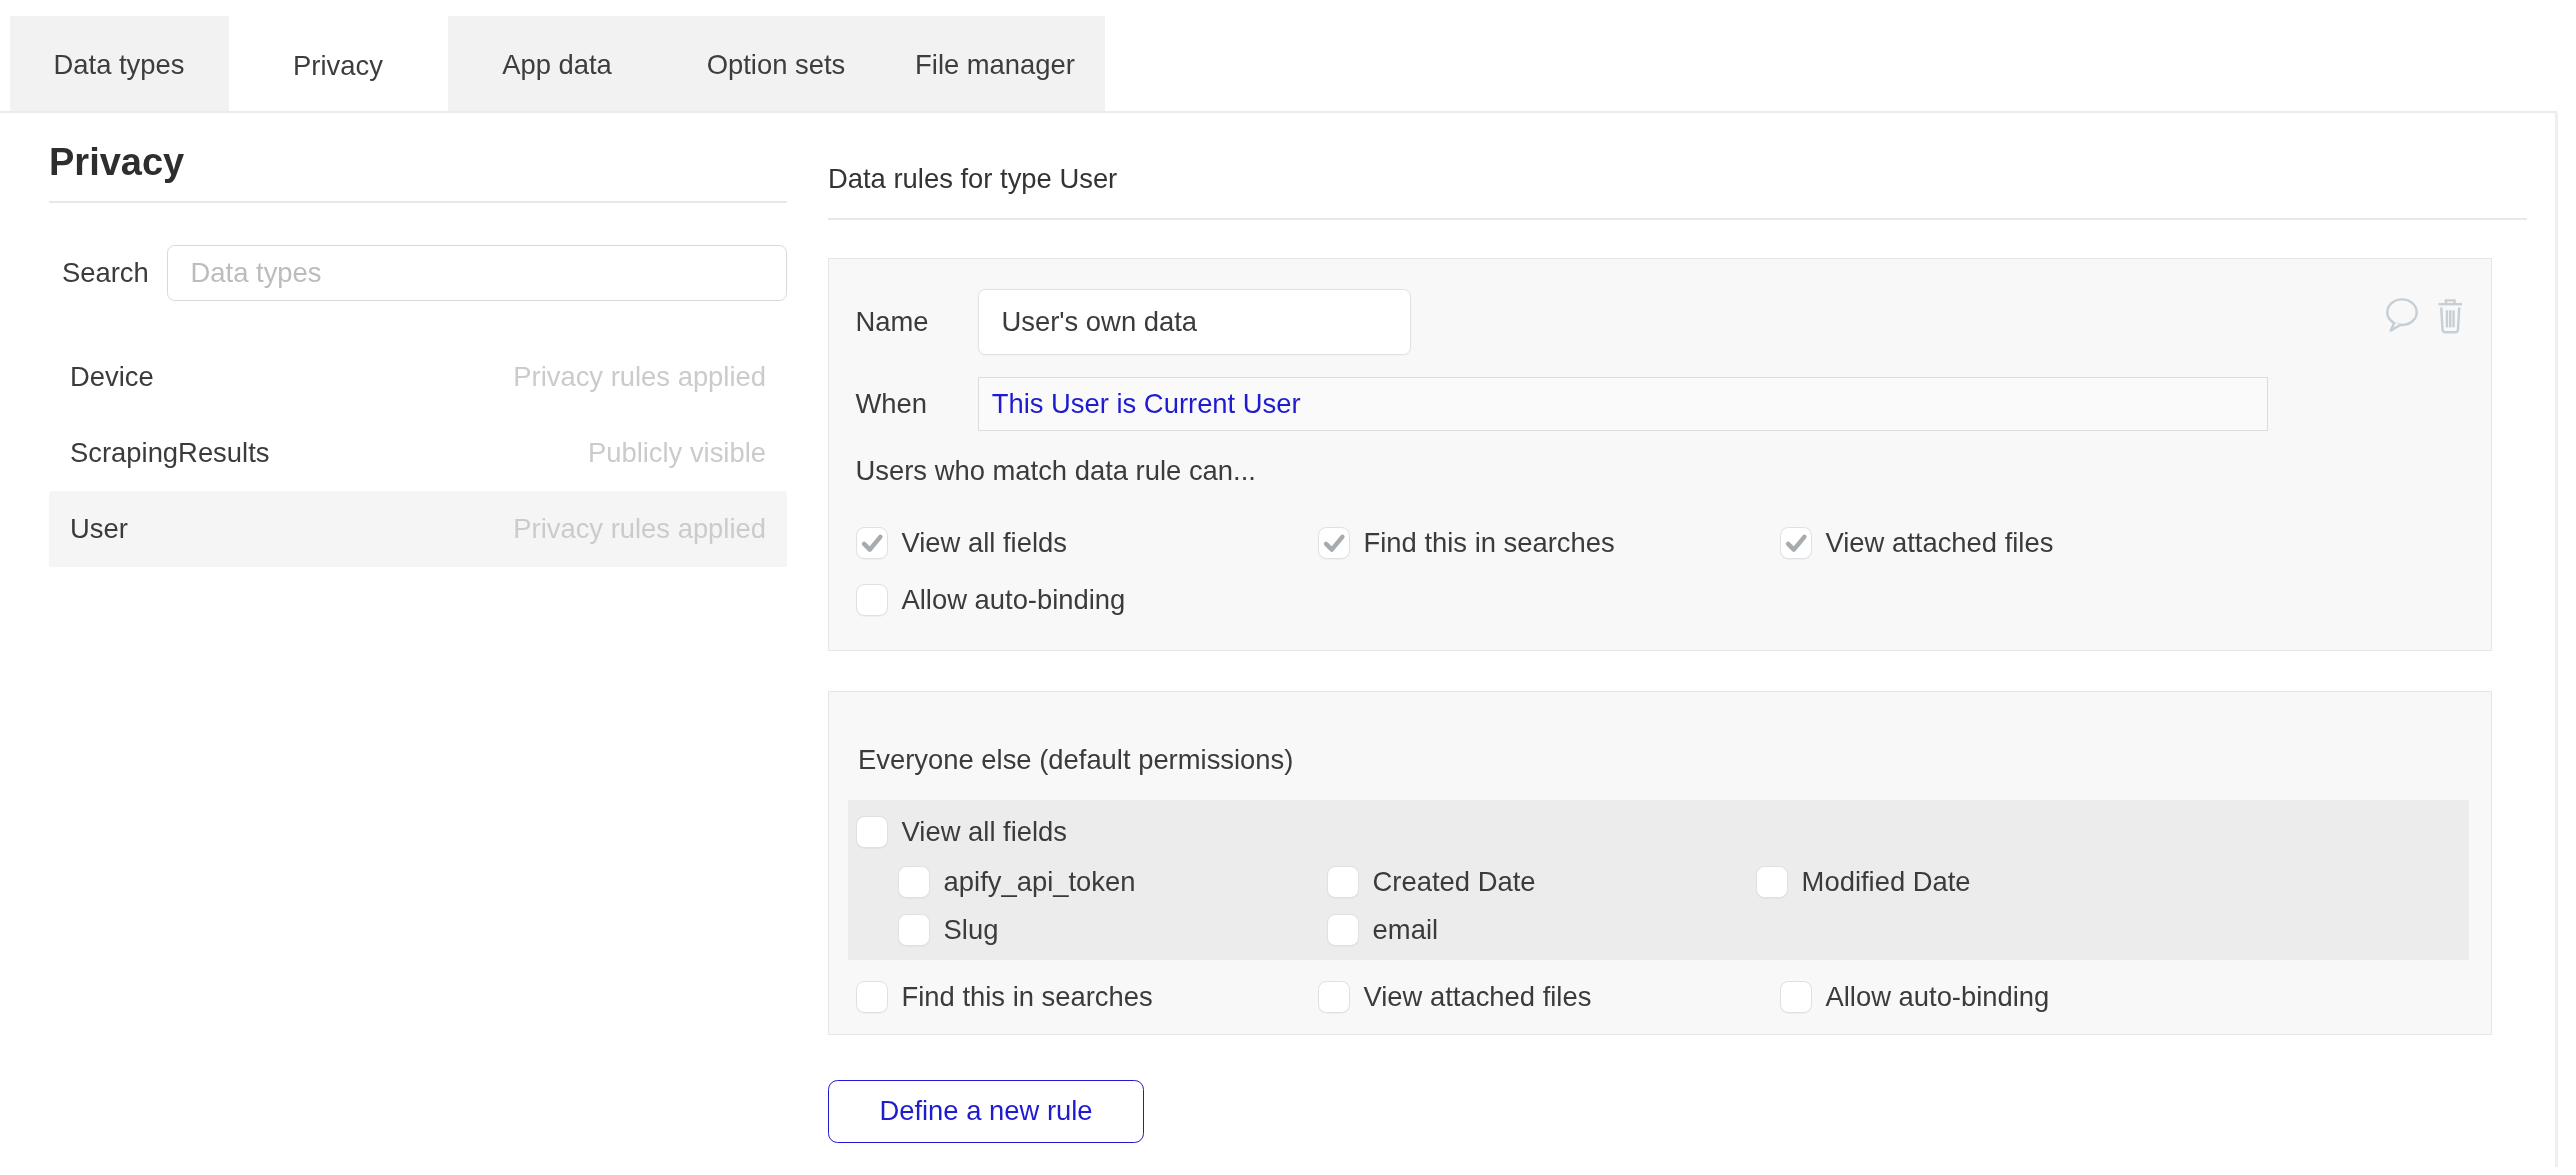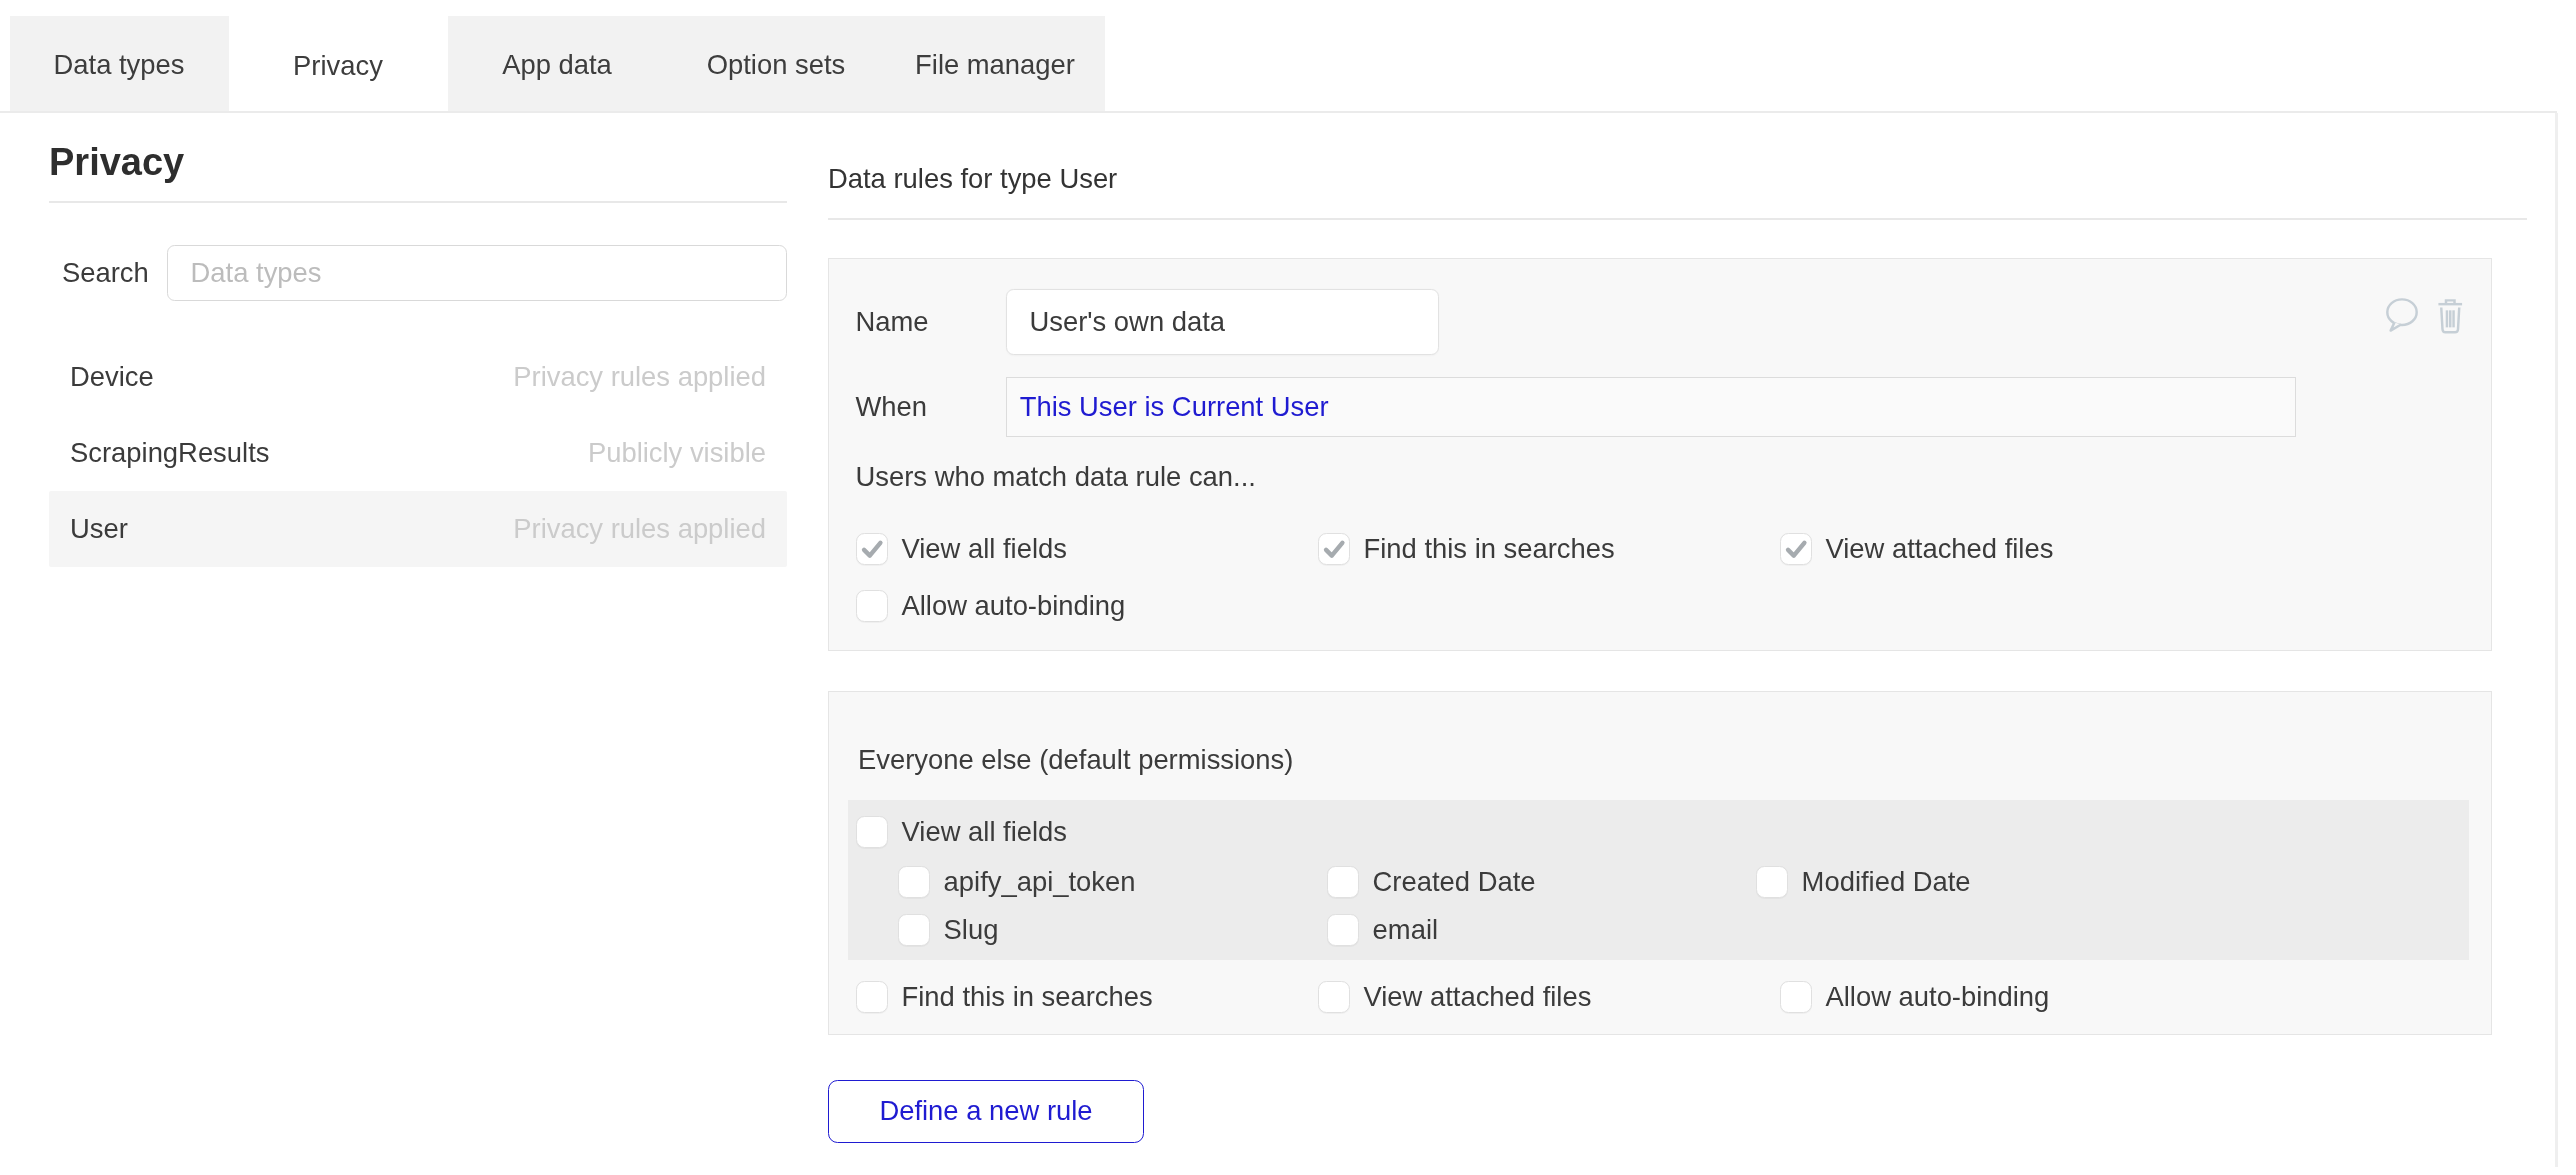--- a/index.html
+++ b/index.html
@@ -39,30 +39,30 @@
   .type-status { color:#cbcbcb; }
 
   
   .main { position:absolute; left:828px; top:163px; width:1699px; }
   .main h2 { margin:0; font-size:27.4px; line-height:32px; font-weight:normal; color:#333; }
   .main-divider { margin-top:23px; height:1.9px; background:#e8e8e8; width:1699px; }
 
   .card { width:1664px; background:#f8f8f8; border:1.9px solid #e5e5e5; position:relative; }
   .card.rule { margin-top:38px; height:393px; padding:30px 26.5px 0 26.5px; }
 
-  .row-name, .row-when { display:flex; align-items:center;gap:28px; }
+  .row-name, .row-when { display:flex; align-items:center; }
   .field-label { width:122px; color:#3b3b3b; }
   .text-input {
     width:433px; height:66px; border:1.9px solid #e2e2e2; border-radius:7.6px; background:#fff;
     font-family:"Liberation Sans",sans-serif; font-size:27.4px; color:#3b3b3b; padding:0 23px; outline:none;
     box-shadow:0 0.9px 1.9px rgba(0,0,0,0.03);
   }
   .row-when { margin-top:22px; }
   .when-field {
-    width:1290px; height:60px; border:1.9px solid #dcdcdc; background:#fafafa;
+    width:1290px; height:54px; border:1.9px solid #dcdcdc; background:#fafafa;
     display:flex; align-items:center; padding:0 13.2px; cursor:pointer;
   }
   .when-text { color:#1f1bd1; }
   .intro { margin-top:24px; }
 
   .perm-list { margin-top:38px; display:flex; flex-wrap:wrap; width:1438px; row-gap:21px; }
   .perm { width:462px; display:flex; align-items:center; height:36px; }
 
   .cb {
     width:32px; height:32px; min-width:32px; border:1.9px solid #e0e0e0; border-radius:8.5px;

